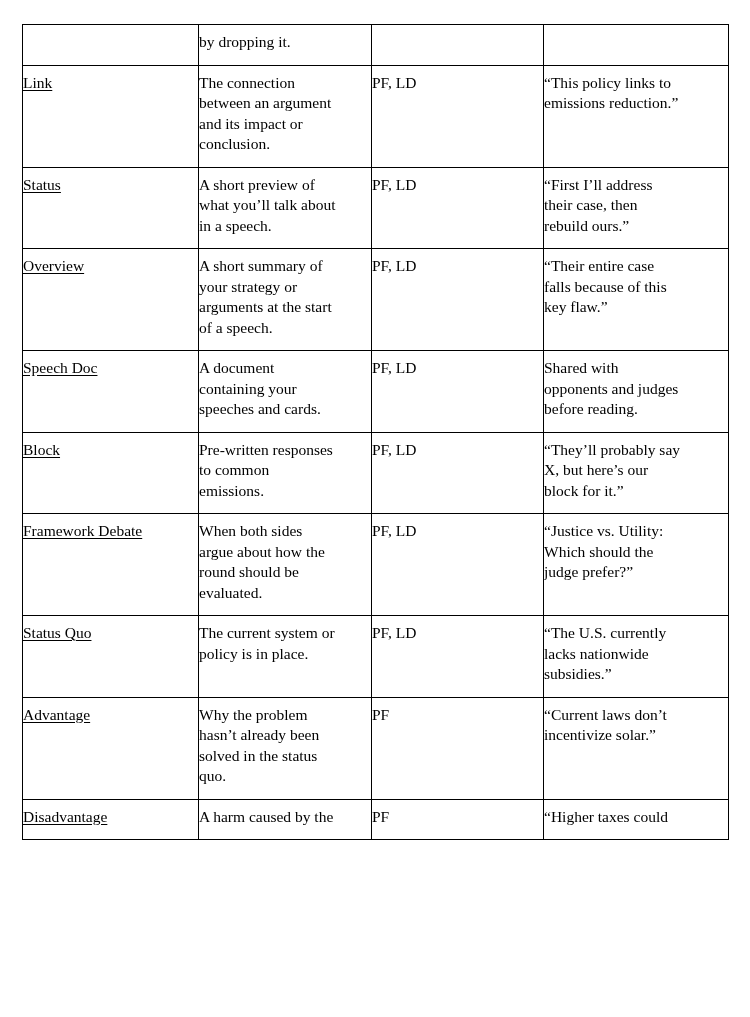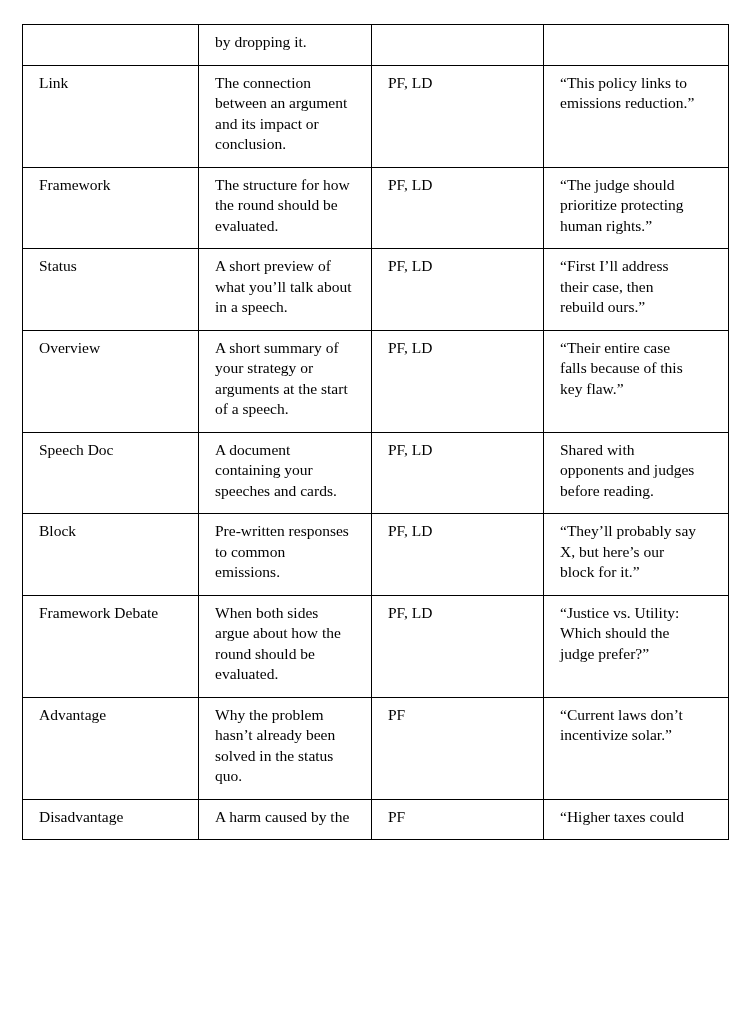--- a/index.html
+++ b/index.html
@@ -21,27 +21,28 @@
     position: absolute;
     left: 22px;
     top: 24px;
     width: 706px;
     table-layout: fixed;
     border-collapse: collapse;
   }
   table.glossary td {
     border: 1px solid #000000;
     vertical-align: top;
-    padding: 7px 5px 12px 16px;
+    padding: 7px 5px 12px 0;
     font-size: 15.5px;
     line-height: 20.5px;
     white-space: pre-line;
     overflow: hidden;
   }
   .term-link {
+    text-decoration: underline;
     text-underline-offset: 2px;
   }
 </style>
 </head>
 <body>
 
 <div class="page">
   <table class="glossary">
     <colgroup>
       <col style="width:176px">
@@ -58,30 +59,20 @@
       </tr>
       <tr>
         <td><span class="term-link">Link</span></td>
         <td>The connection
 between an argument
 and its impact or
 conclusion.</td>
         <td>PF, LD</td>
         <td>“This policy links to
 emissions reduction.”</td>
-      </tr>
-      <tr>
-        <td><span class="term-link">Framework</span></td>
-        <td>The structure for how
-the round should be
-evaluated.</td>
-        <td>PF, LD</td>
-        <td>“The judge should
-prioritize protecting
-human rights.”</td>
       </tr>
       <tr>
         <td><span class="term-link">Status</span></td>
         <td>A short preview of
 what you’ll talk about
 in a speech.</td>
         <td>PF, LD</td>
         <td>“First I’ll address
 their case, then
 rebuild ours.”</td>
@@ -122,20 +113,29 @@
         <td>When both sides
 argue about how the
 round should be
 evaluated.</td>
         <td>PF, LD</td>
         <td>“Justice vs. Utility:
 Which should the
 judge prefer?”</td>
       </tr>
       <tr>
+        <td><span class="term-link">Status Quo</span></td>
+        <td>The current system or
+policy is in place.</td>
+        <td>PF, LD</td>
+        <td>“The U.S. currently
+lacks nationwide
+subsidies.”</td>
+      </tr>
+      <tr>
         <td><span class="term-link">Advantage</span></td>
         <td>Why the problem
 hasn’t already been
 solved in the status
 quo.</td>
         <td>PF</td>
         <td>“Current laws don’t
 incentivize solar.”</td>
       </tr>
       <tr>

